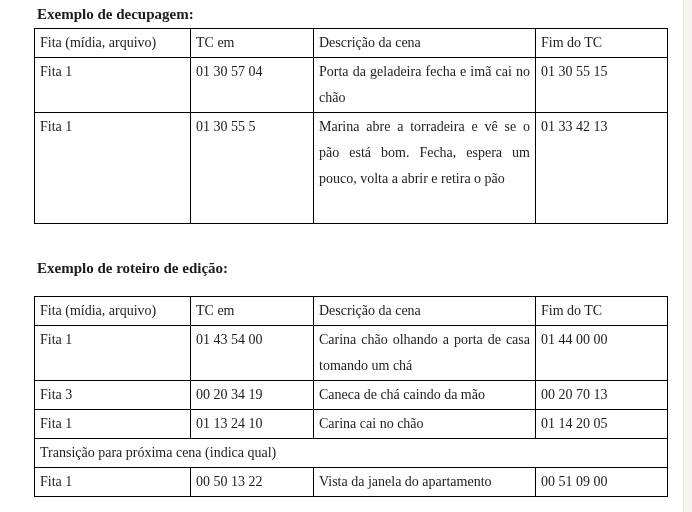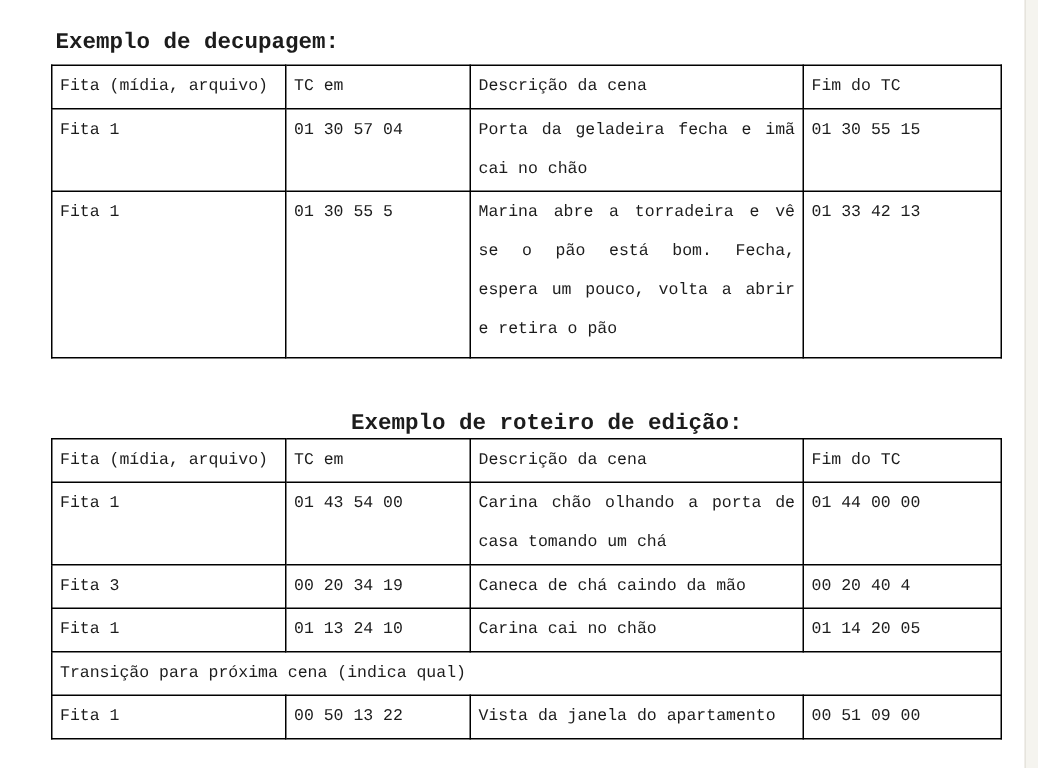--- a/index.html
+++ b/index.html
@@ -10,36 +10,35 @@
   .page {
     position: relative;
     width: 692px;
     height: 512px;
     background: #ffffff;
     overflow: hidden;
     font-family: "Liberation Serif", "DejaVu Serif", serif;
     color: #1c1c1c;
   }
   .content {
-    padding: 20px 0 0 34px;
-    font-family: Liberation Mono, monospace;
+    padding: 5px 0 0 34px;
   }
   .section-title {
     font-weight: bold;
     font-size: 15px;
     line-height: 18px;
     margin-left: 3px;
   }
   .t1-title { margin-bottom: 5px; }
-  .t2-title { margin-top: 35px; margin-bottom: 0; text-align: center; }
+  .t2-title { margin-top: 35px; margin-bottom: 19px; }
   table.log-table {
     border-collapse: collapse;
     table-layout: fixed;
     width: 633px;
-    font-size: 11px;
+    font-size: 14px;
   }
   table.log-table td {
     border: 1px solid #000000;
     vertical-align: top;
     padding: 1px 5px;
     line-height: 26px;
     overflow: hidden;
   }
   td.c-desc { text-align: justify; margin-top: 24px; }
   tr.r-tall-2 td { height: 52px; }
@@ -110,21 +109,21 @@
         <tr class="r-tall-2">
           <td class="c-fita">Fita 1</td>
           <td class="c-tc">01 43 54 00</td>
           <td class="c-desc">Carina chão olhando a porta de casa tomando um chá</td>
           <td class="c-tc">01 44 00 00</td>
         </tr>
         <tr>
           <td class="c-fita">Fita 3</td>
           <td class="c-tc">00 20 34 19</td>
           <td class="c-desc">Caneca de chá caindo da mão</td>
-          <td class="c-tc">00 20 40 4</td>
+          <td class="c-tc">00 20 70 13</td>
         </tr>
         <tr>
           <td class="c-fita">Fita 1</td>
           <td class="c-tc">01 13 24 10</td>
           <td class="c-desc">Carina cai no chão</td>
           <td class="c-tc">01 14 20 05</td>
         </tr>
         <tr>
           <td colspan="4">Transição para próxima cena (indica qual)</td>
         </tr>

